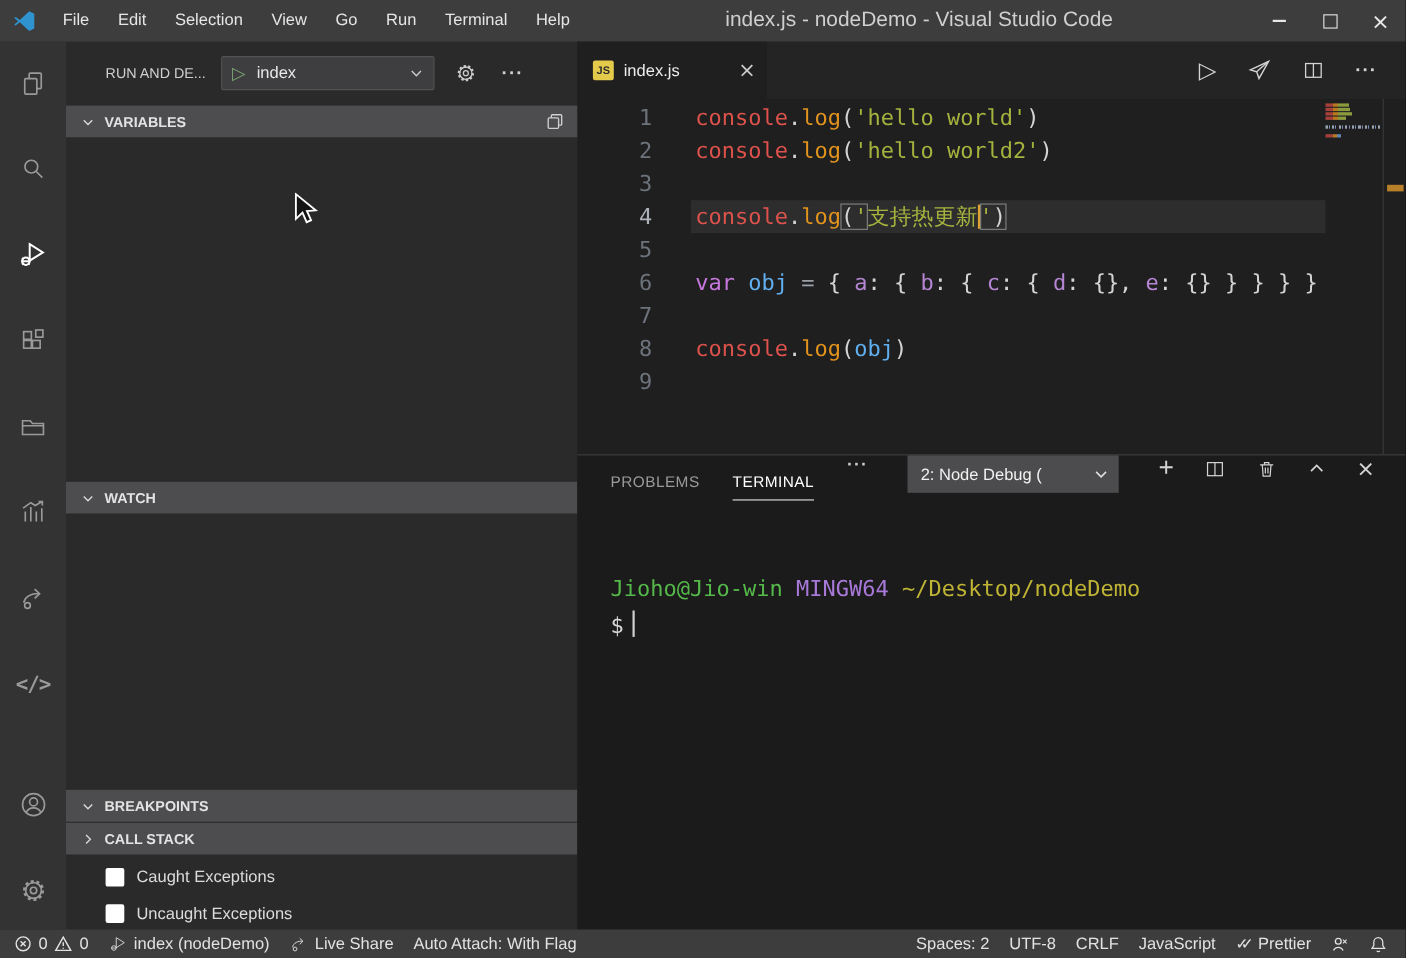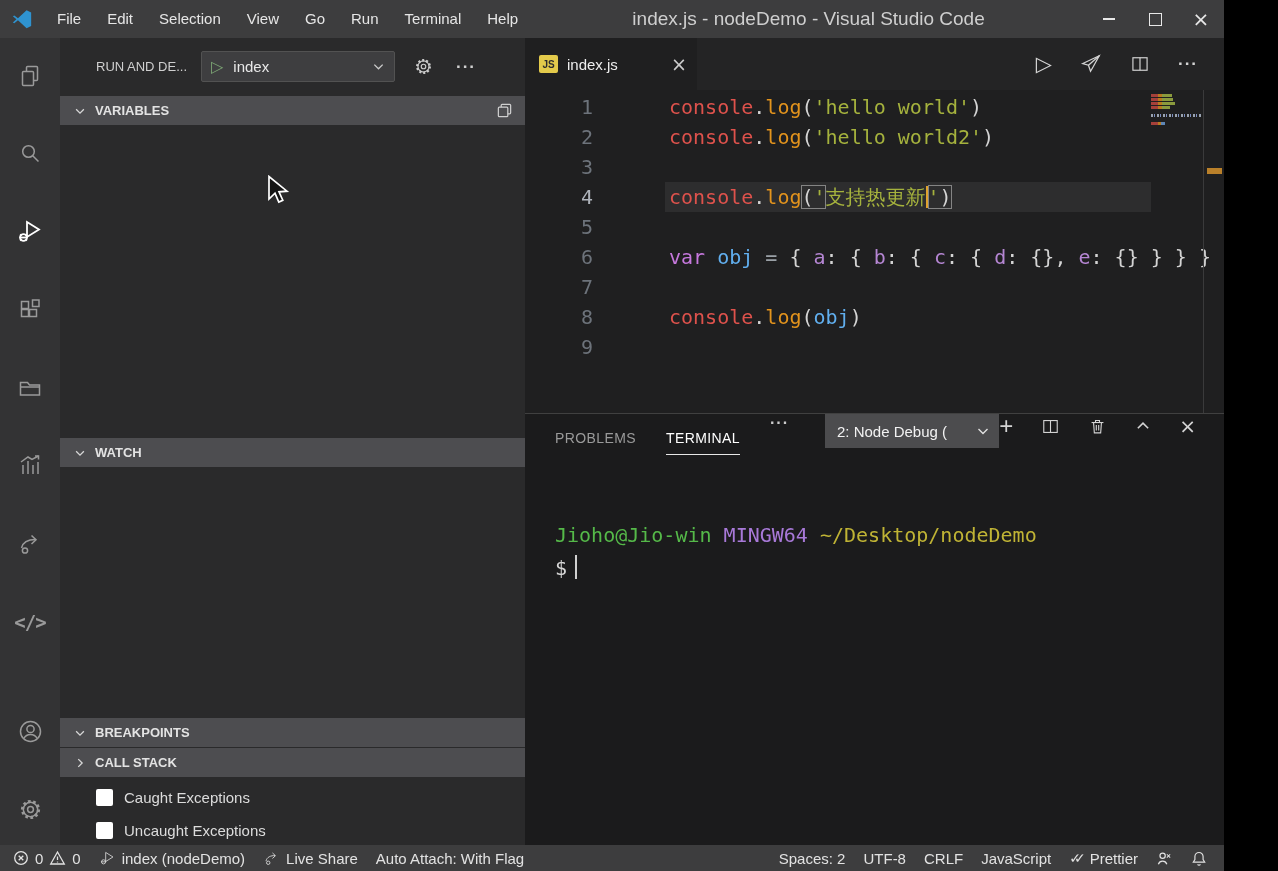--- a/index.html
+++ b/index.html
@@ -1,17 +1,17 @@
 <!DOCTYPE html>
 <html><head>
 <meta charset="utf-8">
 <style>
   html,body{margin:0;padding:0;background:#000;}
-  .screen{position:relative;width:1176px;height:871px;overflow:hidden;background:#1f1f20;
-          font-family:"Liberation Sans",sans-serif;color:#ddd;padding-left:48px;-webkit-font-smoothing:antialiased;}
+  .screen{position:relative;width:1278px;height:871px;overflow:hidden;background:#1f1f20;
+          font-family:"Liberation Sans",sans-serif;color:#ddd;-webkit-font-smoothing:antialiased;}
   svg{display:block}
 
   
   .titlebar{position:absolute;top:0;left:0;right:0;height:38px;background:#3d3d3e;display:flex;align-items:center;}
   .logo{width:44px;height:38px;display:flex;align-items:center;justify-content:center;}
   .menubar{display:flex;}
   .menu-item{padding:0 13px;font-size:15px;line-height:38px;color:#e6e6e6;cursor:default;}
   .win-title{flex:1;text-align:center;font-size:19px;color:#cfcfcf;white-space:nowrap;overflow:hidden;}
   .win-controls{display:flex;}
   .win-btn{width:46px;height:38px;display:flex;align-items:center;justify-content:center;color:#e8e8e8;}
@@ -66,21 +66,21 @@
   .editor-actions svg{stroke:#d4d4d4;fill:none;stroke-width:1.4;}
   .ea-play{font-size:21px;color:#d4d4d4;}
   .ea-more{font-size:17px;font-weight:bold;letter-spacing:1px;}
 
   
   .code-area{position:relative;flex:1;overflow:hidden;font-family:"DejaVu Sans Mono",monospace;font-size:20px;}
   .code-scroll{position:absolute;inset:0;padding:2px 73px 0 0;}
   .code-line{display:flex;height:30px;line-height:30px;white-space:pre;}
   .gutter{width:103px;padding-right:35px;box-sizing:border-box;text-align:right;color:#6d737b;flex:none;}
   .code-line.current .gutter{color:#aeb3ba;}
-  .line-content{flex:1;padding-left:4px;margin-left:37px;}
+  .line-content{flex:1;padding-left:4px;}
   .code-line.current .line-content{background:#2d2d2e;}
   .tok-red{color:#de524c}.tok-fn{color:#e2931d}.tok-pun{color:#d4d4d4}.tok-str{color:#a5b23d}
   .tok-kw{color:#c678dd}.tok-blue{color:#61afef}.tok-prop{color:#b586d3}.tok-op{color:#9aa0a6}
   .bx{outline:1px solid #848484;outline-offset:-1px;}
   .caret{display:inline-block;width:2px;height:22px;background:#e0a22e;vertical-align:-4px;}
 
   .minimap{position:absolute;top:0;right:20px;width:53px;bottom:0;padding-top:4px;}
   .mm-row{height:3px;margin-bottom:1px;}
   .mm-1{background:linear-gradient(90deg,#a5403a 0 7px,#b87a1f 7px 11px,#8a9a3d 11px 21px,transparent 21px);}
   .mm-2{background:linear-gradient(90deg,#a5403a 0 7px,#b87a1f 7px 11px,#8a9a3d 11px 22px,transparent 22px);}

